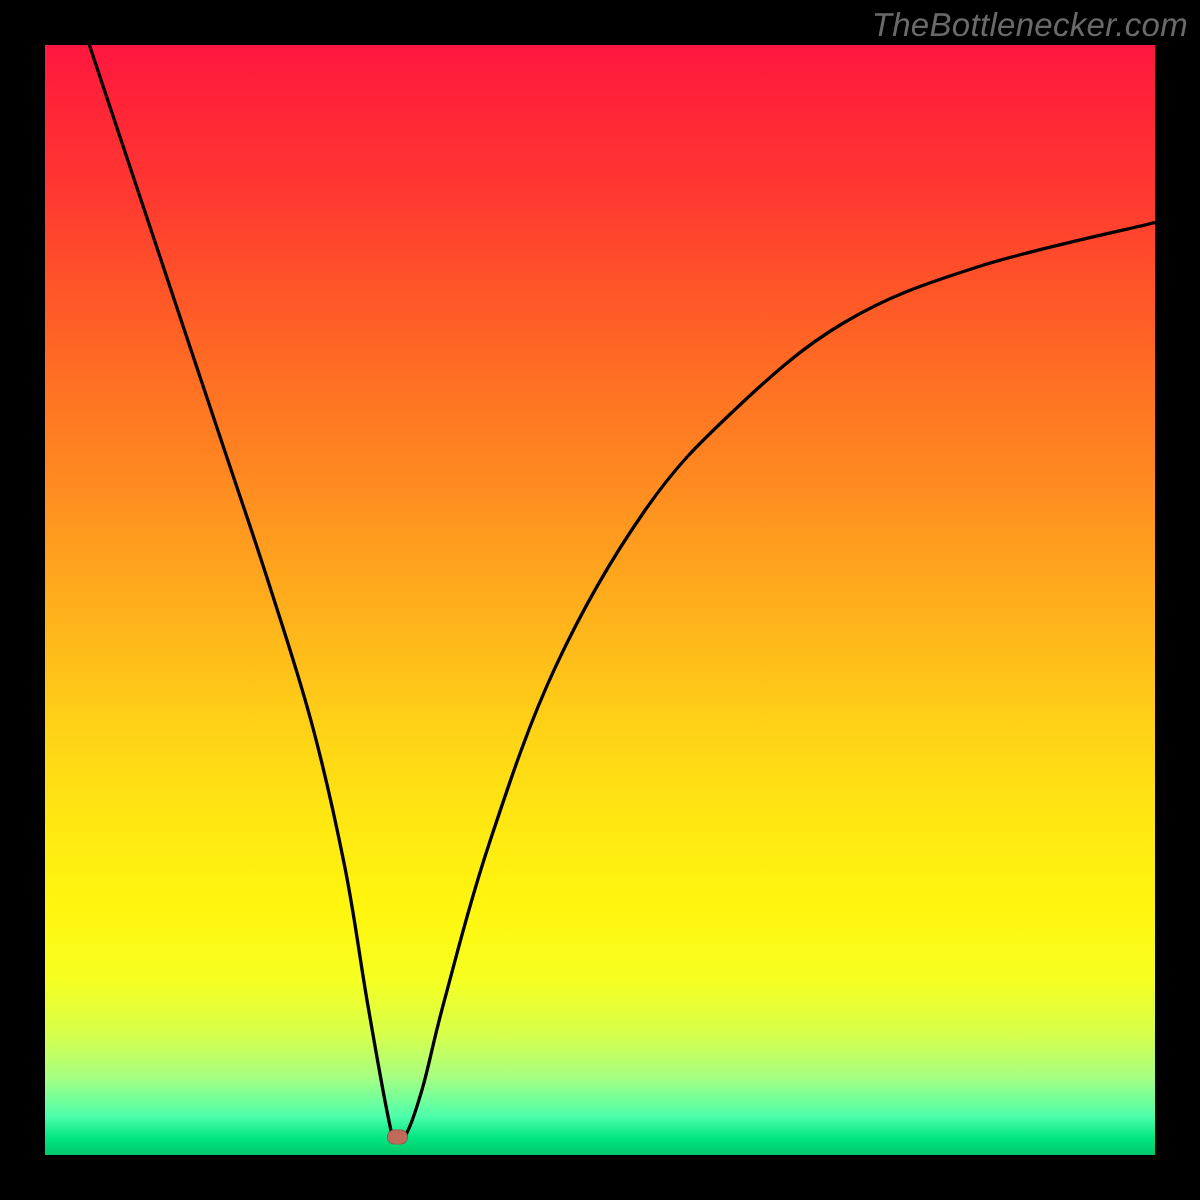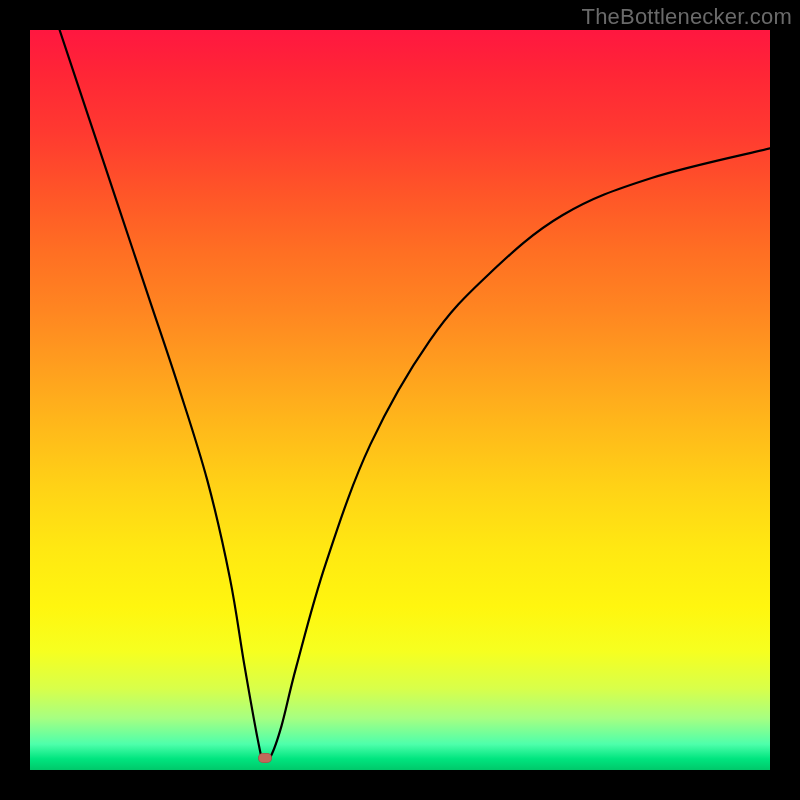--- a/index.html
+++ b/index.html
@@ -9,20 +9,21 @@
     height: 800px;
     background: #000;
     font-family: Arial, Helvetica, sans-serif;
     overflow: hidden;
   }
   .frame {
     position: relative;
     width: 800px;
     height: 800px;
     background: #000;
+    font-style: italic;
   }
   .plot {
     position: absolute;
     left: 30px;
     top: 30px;
     width: 740px;
     height: 740px;
     background: linear-gradient(to bottom,
       #ff1740 0%,
       #ff2636 6%,

